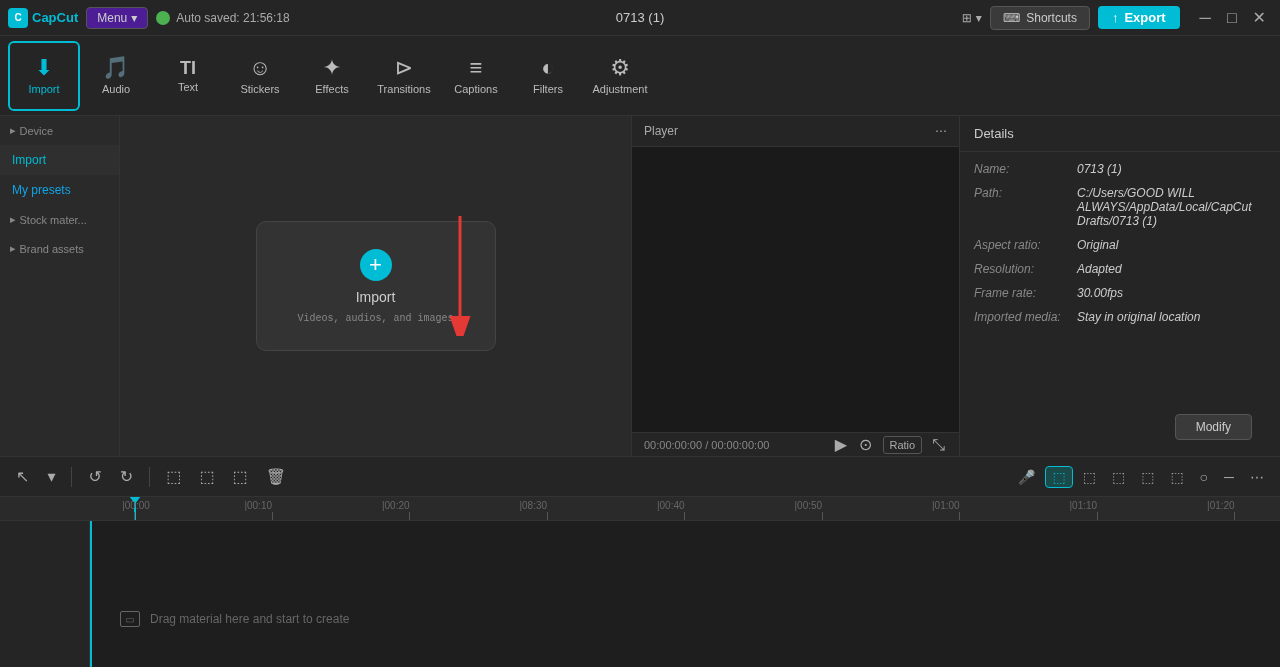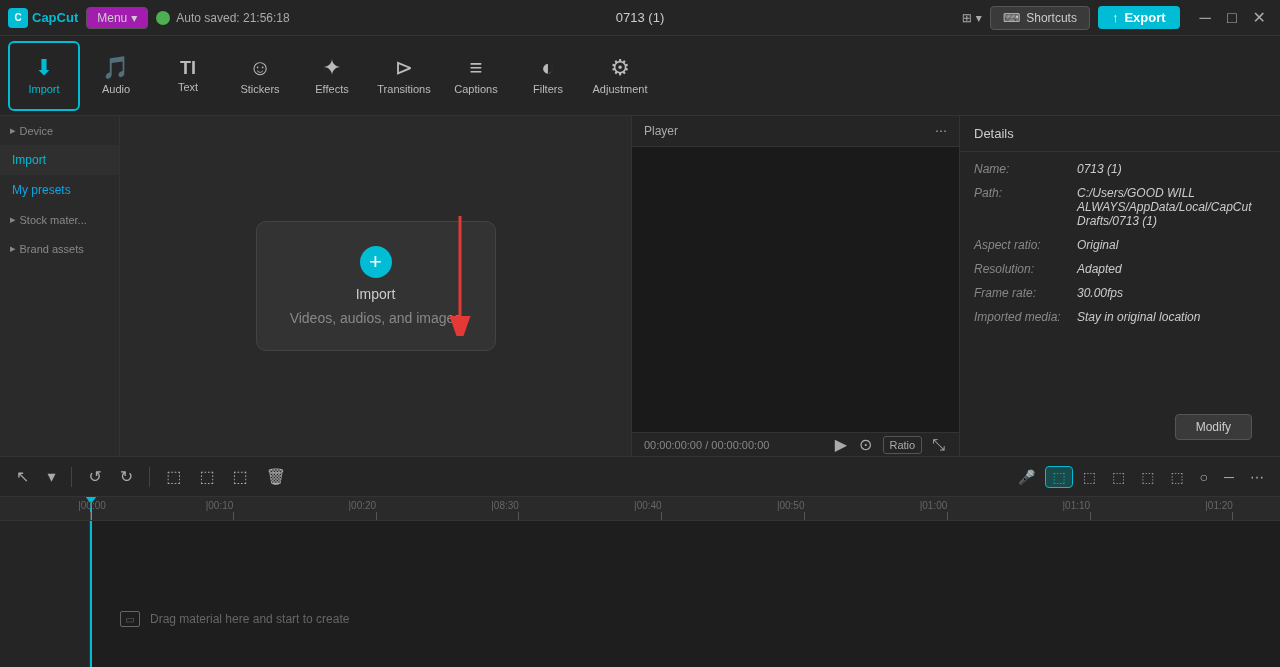--- a/index.html
+++ b/index.html
@@ -39,21 +39,21 @@
     .logo-icon {
       width: 20px; height: 20px;
       background: #00bcd4;
       border-radius: 4px;
       display: flex; align-items: center; justify-content: center;
       color: white;
       font-size: 10px;
       font-weight: bold;
     }
     .menu-btn {
-      background: #a21caf;
+      background: #4c1d95;
       border: 1px solid #555;
       color: #ccc;
       padding: 3px 10px;
       border-radius: 4px;
       cursor: pointer;
       font-size: 12px;
       display: flex; align-items: center; gap: 4px;
     }
     .auto-save {
       display: flex; align-items: center; gap: 6px;
@@ -203,21 +203,22 @@
       font-size: 22px;
       line-height: 1;
     }
     .import-label {
       color: #ccc;
       font-size: 14px;
       font-weight: 500;
     }
     .import-sub {
       color: #888;
-      font-size: 14px;
+      font-size: 10px;
+      font-family: Liberation Mono, monospace;
     }
     .red-arrow {
       position: absolute;
       top: 100px;
       left: 300px;
     }
 
     
     .player-panel {
       width: 328px;
@@ -637,21 +638,21 @@
       <button class="tl-tool-btn">⬚</button>
       <button class="tl-tool-btn">⬚</button>
       <button class="tl-tool-btn">⬚</button>
       <button class="tl-tool-btn">○</button>
       <button class="tl-tool-btn">─</button>
       <button class="tl-tool-btn">⋯</button>
     </div>
   </div>
 
   <div class="timeline-ruler">
-    <div style="position:relative;width:100%;height:24px;">
+    <div style="position:relative;width:100%;height:24px;margin-left:44px;">
 
       <div style="position:absolute;left:0;top:0;width:2px;height:100%;background:#00bcd4;">
         <div style="position:absolute;top:0;left:-5px;width:0;height:0;border-left:6px solid transparent;border-right:6px solid transparent;border-top:8px solid #00bcd4;"></div>
       </div>
 
       <div style="position:absolute;left:0;" class="ruler-mark">
         <span class="ruler-label" style="bottom:9px;left:2px;">|00:00</span>
         <div class="ruler-tick"></div>
       </div>
       <div style="position:absolute;left:12%;" class="ruler-mark">

